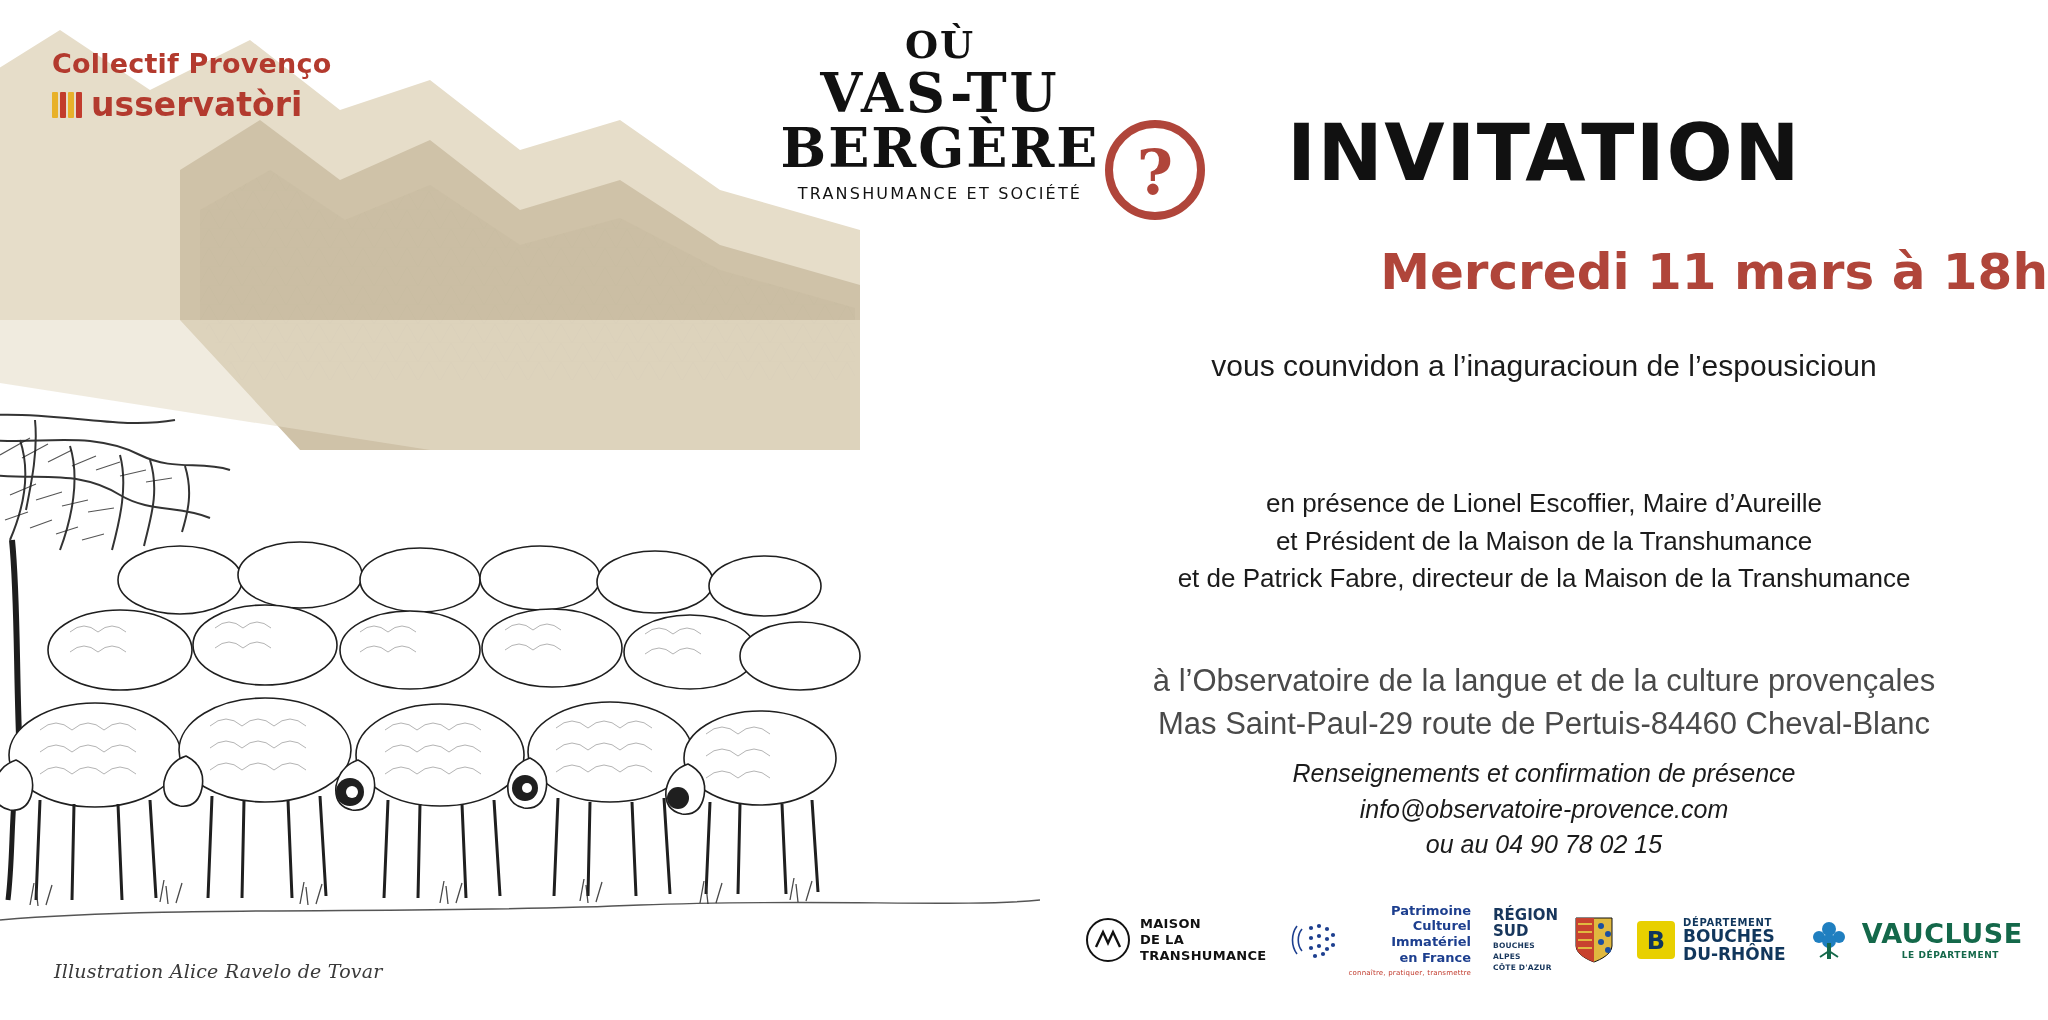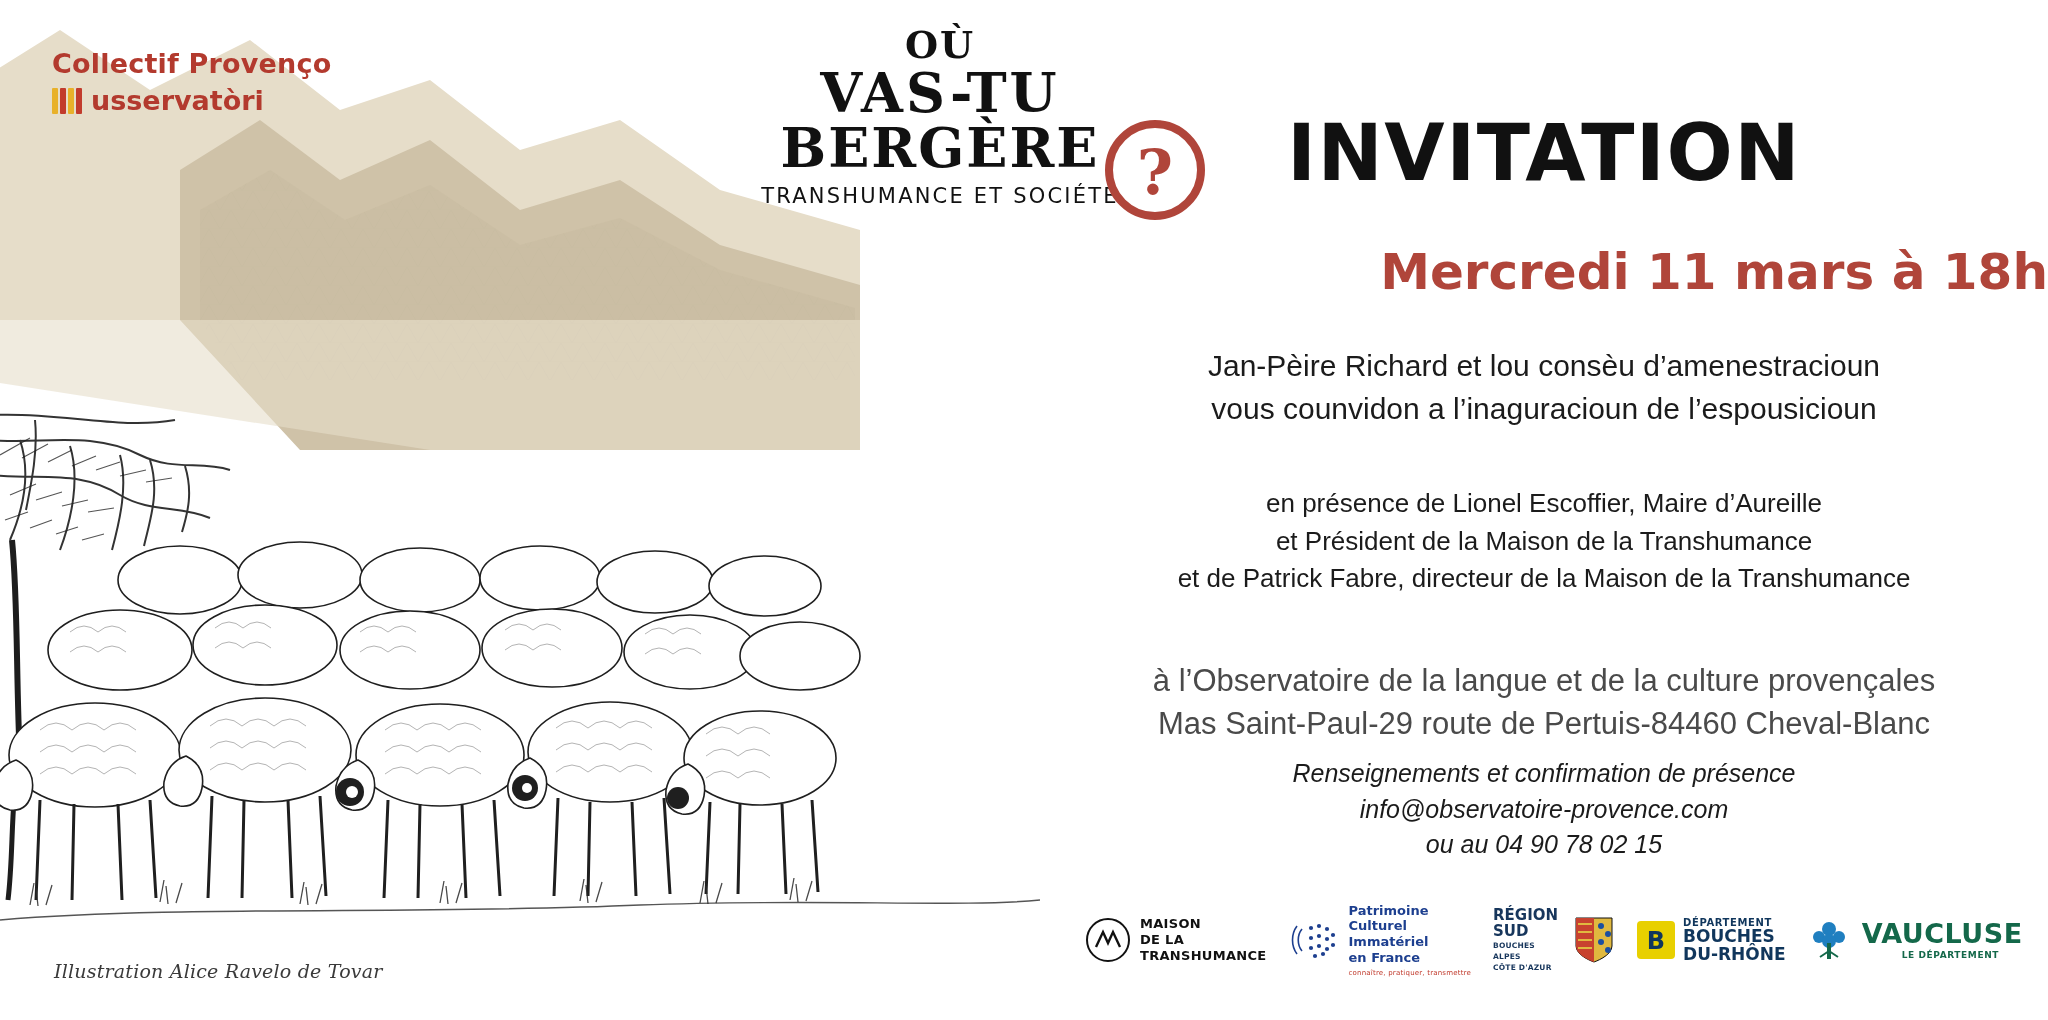--- a/index.html
+++ b/index.html
@@ -58,21 +58,21 @@
     display: block;
     width: 6px; height: 26px;
     margin-right: 2px;
     border-radius: 1px;
   }
   .flag-bars i.y { background: #e8b12a; }
   .flag-bars i.r { background: #c23b2c; }
   .collectif-word {
     font-family: "DejaVu Sans", sans-serif;
     font-weight: bold;
-    font-size: 27px;
+    font-size: 33px;
     color: #b33a2e;
   }
 
   
   .logo-ou {
     position: absolute;
     left: 730px; top: 26px;
     width: 420px;
     text-align: center;
     color: #111;
@@ -95,21 +95,21 @@
   .logo-ou .l-berg {
     font-family: "DejaVu Serif", serif;
     font-weight: bold;
     font-size: 54px;
     letter-spacing: 2px;
     line-height: 1.02;
     position: relative;
   }
   .logo-ou .l-sub {
     font-family: "DejaVu Sans", sans-serif;
-    font-size: 21px;
+    font-size: 16px;
     letter-spacing: 2.2px;
     margin-top: 8px;
   }
   .logo-q {
     position: absolute;
     left: 1103px; top: 118px;
     width: 104px; height: 104px;
   }
 
   
@@ -195,21 +195,21 @@
   .p-maison { gap: 9px; }
   .p-maison .mt-text {
     font-family: "DejaVu Sans", sans-serif;
     font-weight: bold;
     font-size: 13px;
     line-height: 1.25;
     color: #111;
     letter-spacing: .3px;
   }
 
-  .p-pci { gap: 8px; }
+  .p-pci { gap: 8px; text-align: right; }
   .p-pci .pci-text {
     font-family: "DejaVu Sans", sans-serif;
     font-weight: bold;
     font-size: 13px;
     line-height: 1.22;
     color: #1d3f8f;
   }
   .p-pci .pci-sub {
     font-family: "DejaVu Sans", sans-serif;
     font-size: 7px;
@@ -437,21 +437,20 @@
     <text x="52" y="76" text-anchor="middle" font-family="DejaVu Serif, serif" font-size="62" font-weight="bold" fill="#b0453a">?</text>
   </svg>
 
   <div class="right">
 
     <div class="invitation">INVITATION</div>
 
     <div class="date">Mercredi 11 mars à 18h</div>
 
     <div class="intro">
-      <div>Jan-Pèire Richard et lou consèu d’amenestracioun</div>
       <div>vous counvidon a l’inaguracioun de l’espousicioun</div>
     </div>
 
     <div class="presence">
       <div>en présence de Lionel Escoffier, Maire d’Aureille</div>
       <div>et Président de la Maison de la Transhumance</div>
       <div>et de Patrick Fabre, directeur de la Maison de la Transhumance</div>
     </div>
 
     <div class="place">

